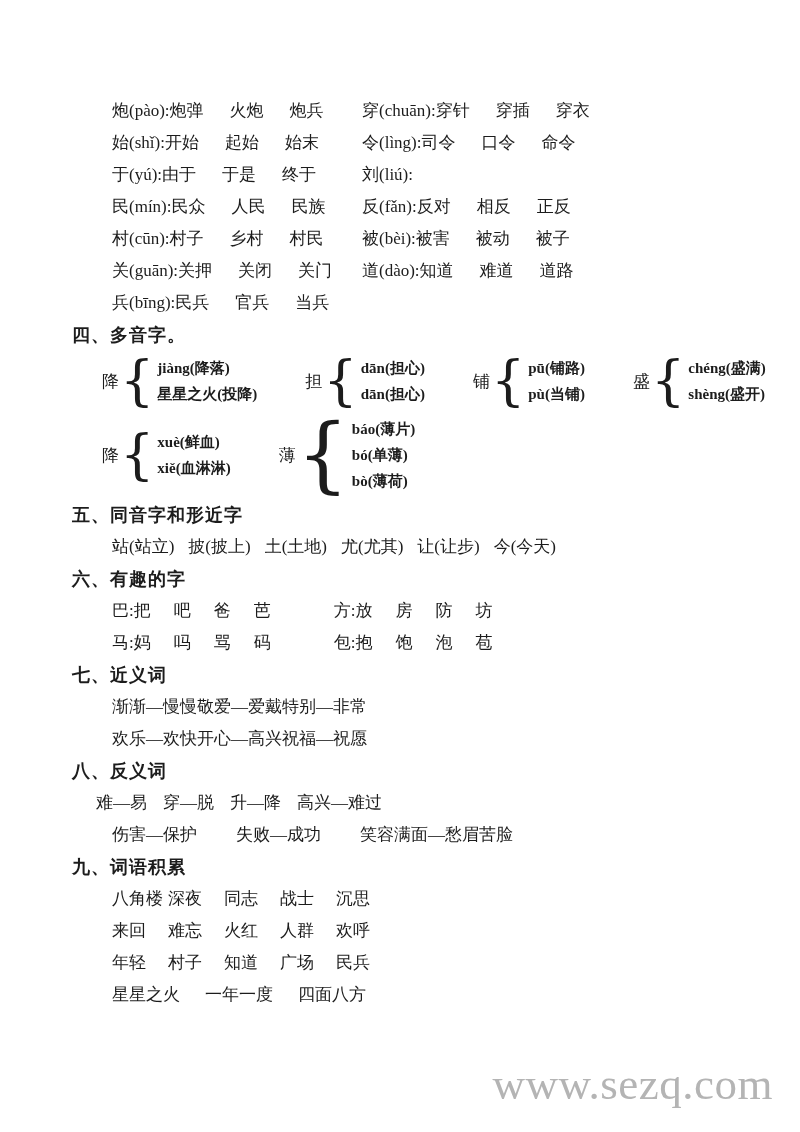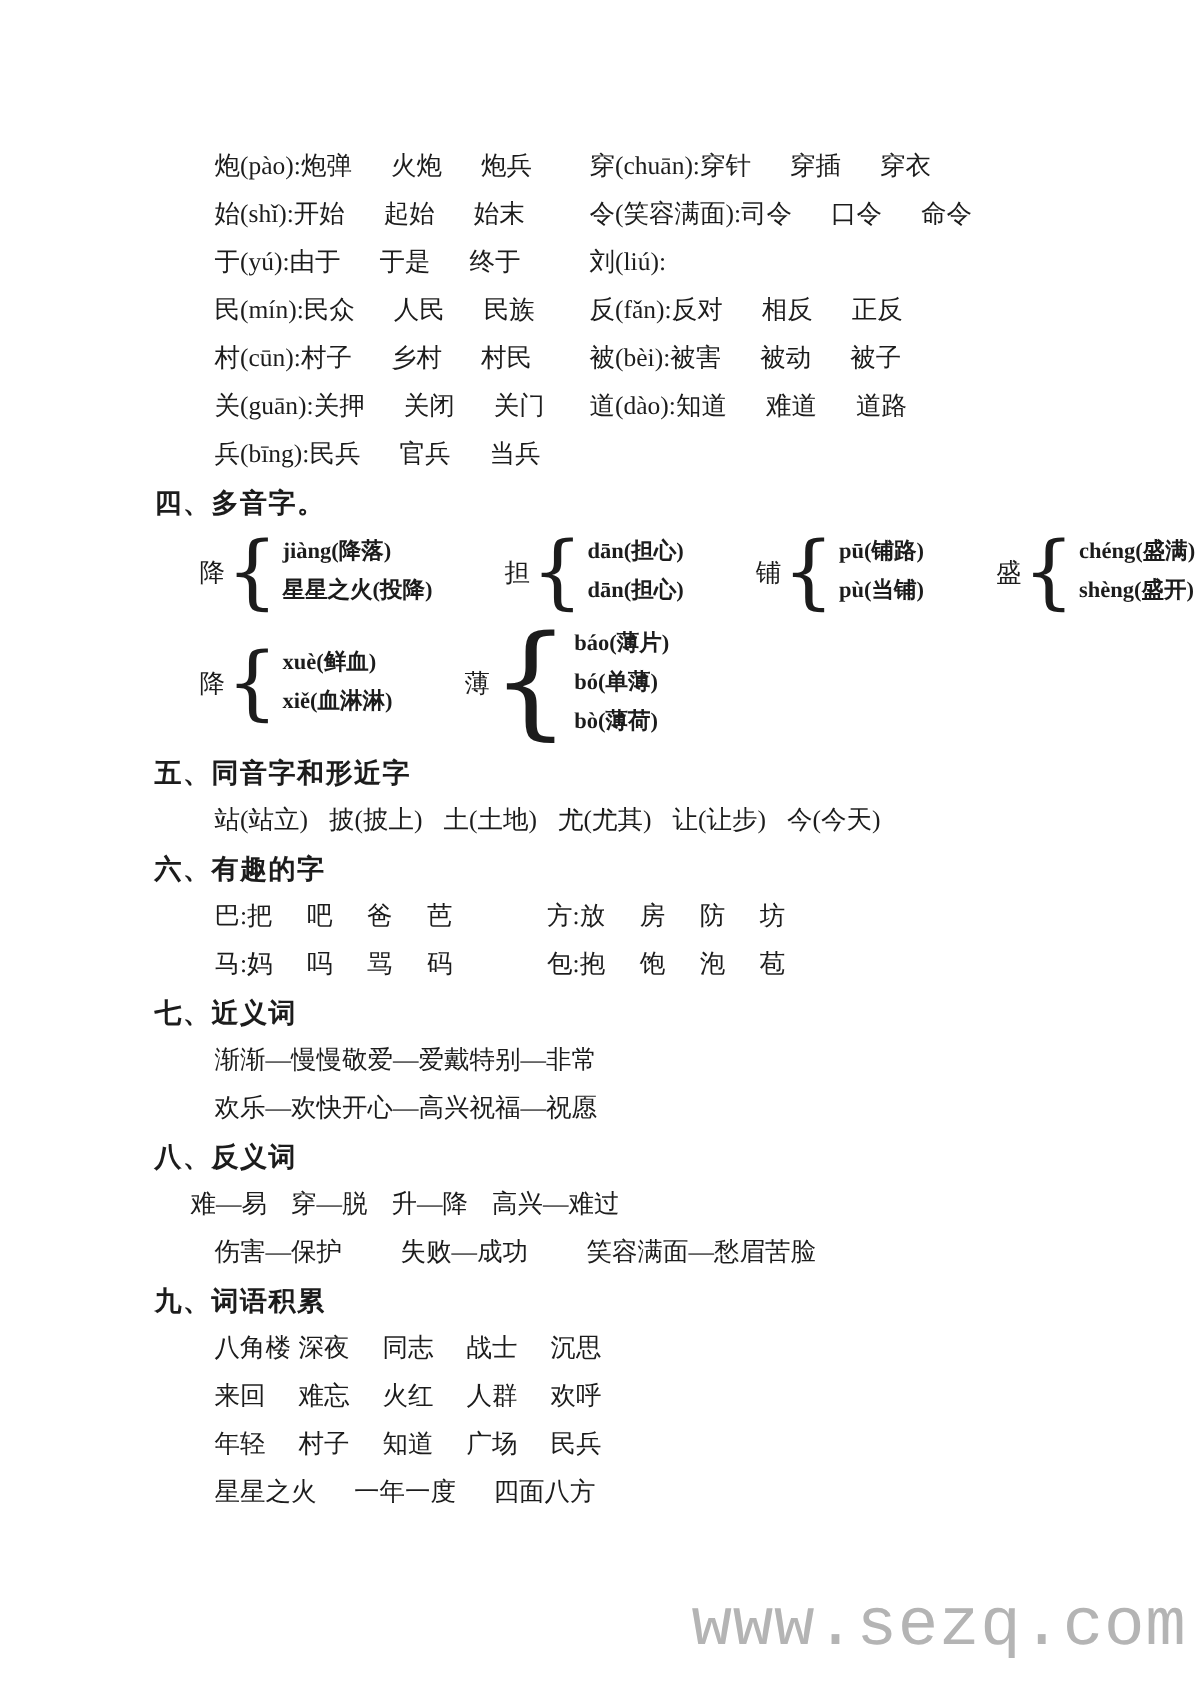--- a/index.html
+++ b/index.html
@@ -1,21 +1,21 @@
 <!DOCTYPE html>
 <html><head>
 <meta charset="utf-8">
 <style>
   html,body{margin:0;padding:0;}
   body{
     width:800px;height:1132px;position:relative;overflow:hidden;
     background:#ffffff;color:#1c1c1c;
     font-family:"Liberation Serif","DejaVu Serif",serif;
   }
-  .doc{padding:95px 0 0 103px;font-size:17px;}
+  .doc{padding:95px 0 0 72px;font-size:17px;}
   .line{height:32px;line-height:32px;white-space:nowrap;}
   .indent{margin-left:40px;}
   h2.sec{
     font-family:"Liberation Sans","DejaVu Sans",sans-serif;
     font-size:18px;font-weight:bold;margin:0;height:32px;line-height:32px;
     letter-spacing:1px;
   }
   
   .wrow{display:flex;}
   .wcell{display:flex;}
@@ -39,22 +39,22 @@
   .row6{display:flex;gap:40px;}
   .grp6{display:flex;}
   .grp6 .words span{margin-right:23px;}
   .row7{display:flex;}
   .row8a{display:flex;gap:16px;margin-left:24px;}
   .row8b{display:flex;gap:39px;}
   .grid5{display:grid;grid-template-columns:repeat(5,56px);}
   .grid3{display:grid;grid-template-columns:repeat(3,93px);}
   
   .watermark{
-    position:absolute;right:9px;bottom:22px;
-    font-family:Liberation Mono, monospace;
+    position:absolute;right:27px;bottom:22px;
+    font-family:Liberation Serif, serif;
     font-size:45px;letter-spacing:.5px;color:#b4b4b4;
   }
 </style>
 </head>
 <body style="background: rgb(255, 255, 255); color: rgb(28, 28, 28);">
 
 <div class="doc">
 
   <section>
     <div class="line indent wrow">
@@ -78,21 +78,21 @@
     <div class="line indent wrow">
       <div class="wcell left">
           <span class="head">始(shǐ):</span>
           <span class="words">
             <span>开始</span>
             <span>起始</span>
             <span>始末</span>
           </span>
         </div>
       <div class="wcell">
-          <span class="head">令(笑容满面):</span>
+          <span class="head">令(lìng):</span>
           <span class="words">
             <span>司令</span>
             <span>口令</span>
             <span>命令</span>
           </span>
         </div>
     </div>
     <div class="line indent wrow">
       <div class="wcell left">
           <span class="head">于(yú):</span>

